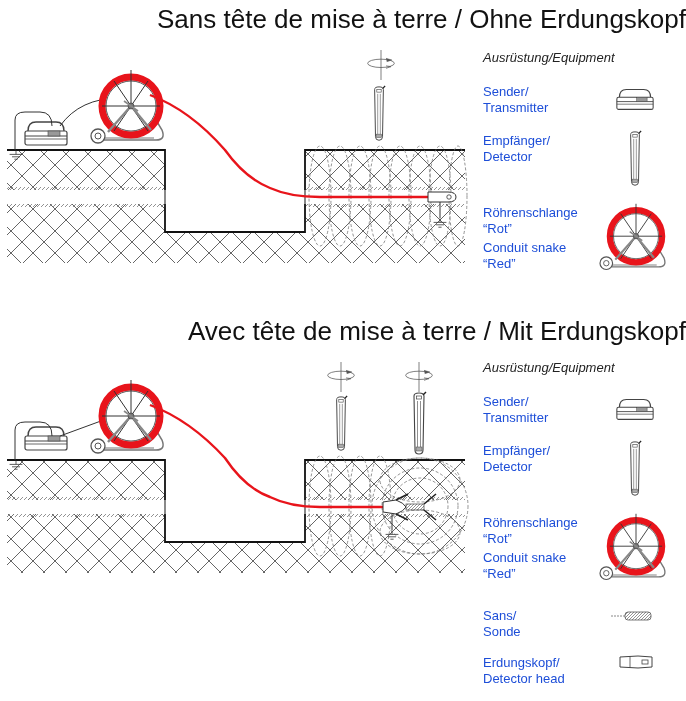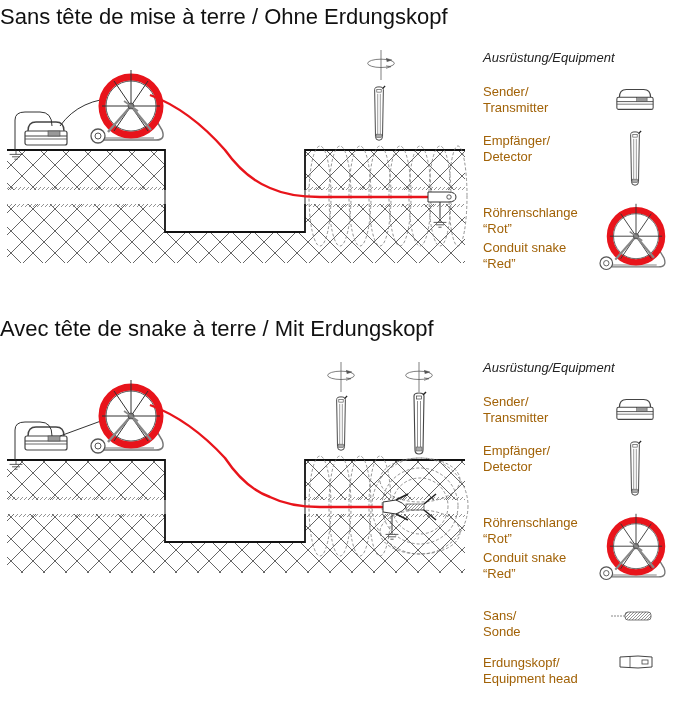--- a/index.html
+++ b/index.html
@@ -1,21 +1,21 @@
 <!DOCTYPE html>
 <html><head>
 <meta charset="utf-8">
 <style>
   html, body { margin:0; padding:0; background:#ffffff; }
   body { width:686px; height:701px; position:relative; overflow:hidden; font-family:"Liberation Sans", sans-serif; color:#1a1a1a; }
-  .title { position:absolute; left:0; width:686px; text-align:left; font-size:22px; color:#111; font-family:"Liberation Sans", sans-serif; letter-spacing:0px; }
+  .title { position:absolute; left:0; width:686px; text-align:right; font-size:26px; color:#111; font-family:"Liberation Sans", sans-serif; letter-spacing:0px; }
   .diagram { position:absolute; left:0; }
   .legend { position:absolute; left:483px; width:200px; }
   .legend-head { position:absolute; left:0; font-size:13px; color:#222;font-style:italic; }
-  .legend-label { position:absolute; left:0; font-size:13px; line-height:16px; color:#a16207; white-space:pre-line; }
+  .legend-label { position:absolute; left:0; font-size:13px; line-height:16px; color:#1d4ed8; white-space:pre-line; }
   .legend-icon { position:absolute; }
 </style>
 </head>
 <body>
 
 <svg width="0" height="0" style="position:absolute">
   <defs>
     <pattern id="xhatch" width="22" height="22" patternUnits="userSpaceOnUse">
       <path d="M0 0 L22 22 M22 0 L0 22" stroke="#555" stroke-width="0.9" fill="none"></path>
     </pattern>
@@ -145,21 +145,21 @@
     </svg>
   <div class="legend-label" style="top:155px;">Röhrenschlange
 “Rot”</div>
   <div class="legend-label" style="top:190px;">Conduit snake
 “Red”</div>
   <svg class="legend-icon" style="left:112px; top:152px;" width="82" height="72">
       <use href="#sym-reel" width="82" height="72"></use>
     </svg>
 </div>
 
-<div class="title" style="top:316px;">Avec tête de snake à terre / Mit Erdungskopf</div>
+<div class="title" style="top:316px;">Avec tête de mise à terre / Mit Erdungskopf</div>
 
 <svg class="diagram" style="top:350px;" width="470" height="240" viewBox="0 350 470 240">
   <g>
     <rect x="7" y="460" width="158" height="113" fill="url(#xhatch)"></rect>
     <rect x="165" y="542" width="140" height="31" fill="url(#xhatch)"></rect>
     <rect x="305" y="460" width="160" height="113" fill="url(#xhatch)"></rect>
     <rect x="7" y="500" width="158" height="14" fill="#fff"></rect>
     <rect x="305" y="500" width="160" height="14" fill="#fff"></rect>
     <rect x="7" y="497" width="158" height="3" fill="url(#pipehatch)"></rect>
     <rect x="7" y="514" width="158" height="3" fill="url(#pipehatch)"></rect>
@@ -217,19 +217,19 @@
   <svg class="legend-icon" style="left:112px; top:152px;" width="82" height="72">
       <use href="#sym-reel" width="82" height="72"></use>
     </svg>
   <div class="legend-label" style="top:248px;">Sans/
 Sonde</div>
   <svg class="legend-icon" style="left:128px; top:251px;" width="44" height="10">
     <line x1="0" y1="5" x2="14" y2="5" stroke="#888" stroke-width="1" stroke-dasharray="2 1"></line>
     <rect x="14" y="1" width="26" height="8" rx="3" fill="url(#sondehatch)" stroke="#555" stroke-width="0.8"></rect>
   </svg>
   <div class="legend-label" style="top:295px;">Erdungskopf/
-Equipment head</div>
+Detector head</div>
   <svg class="legend-icon" style="left:135px; top:295px;" width="36" height="14">
     <path d="M2 2 L20 1 L34 2 L34 12 L20 13 L2 12 Z" fill="#fff" stroke="#444" stroke-width="1"></path>
     <line x1="12" y1="1.5" x2="12" y2="12.5" stroke="#444" stroke-width="0.8"></line>
     <rect x="24" y="5" width="6" height="4" fill="none" stroke="#444" stroke-width="0.8"></rect>
   </svg>
 </div>
 
 </body></html>

